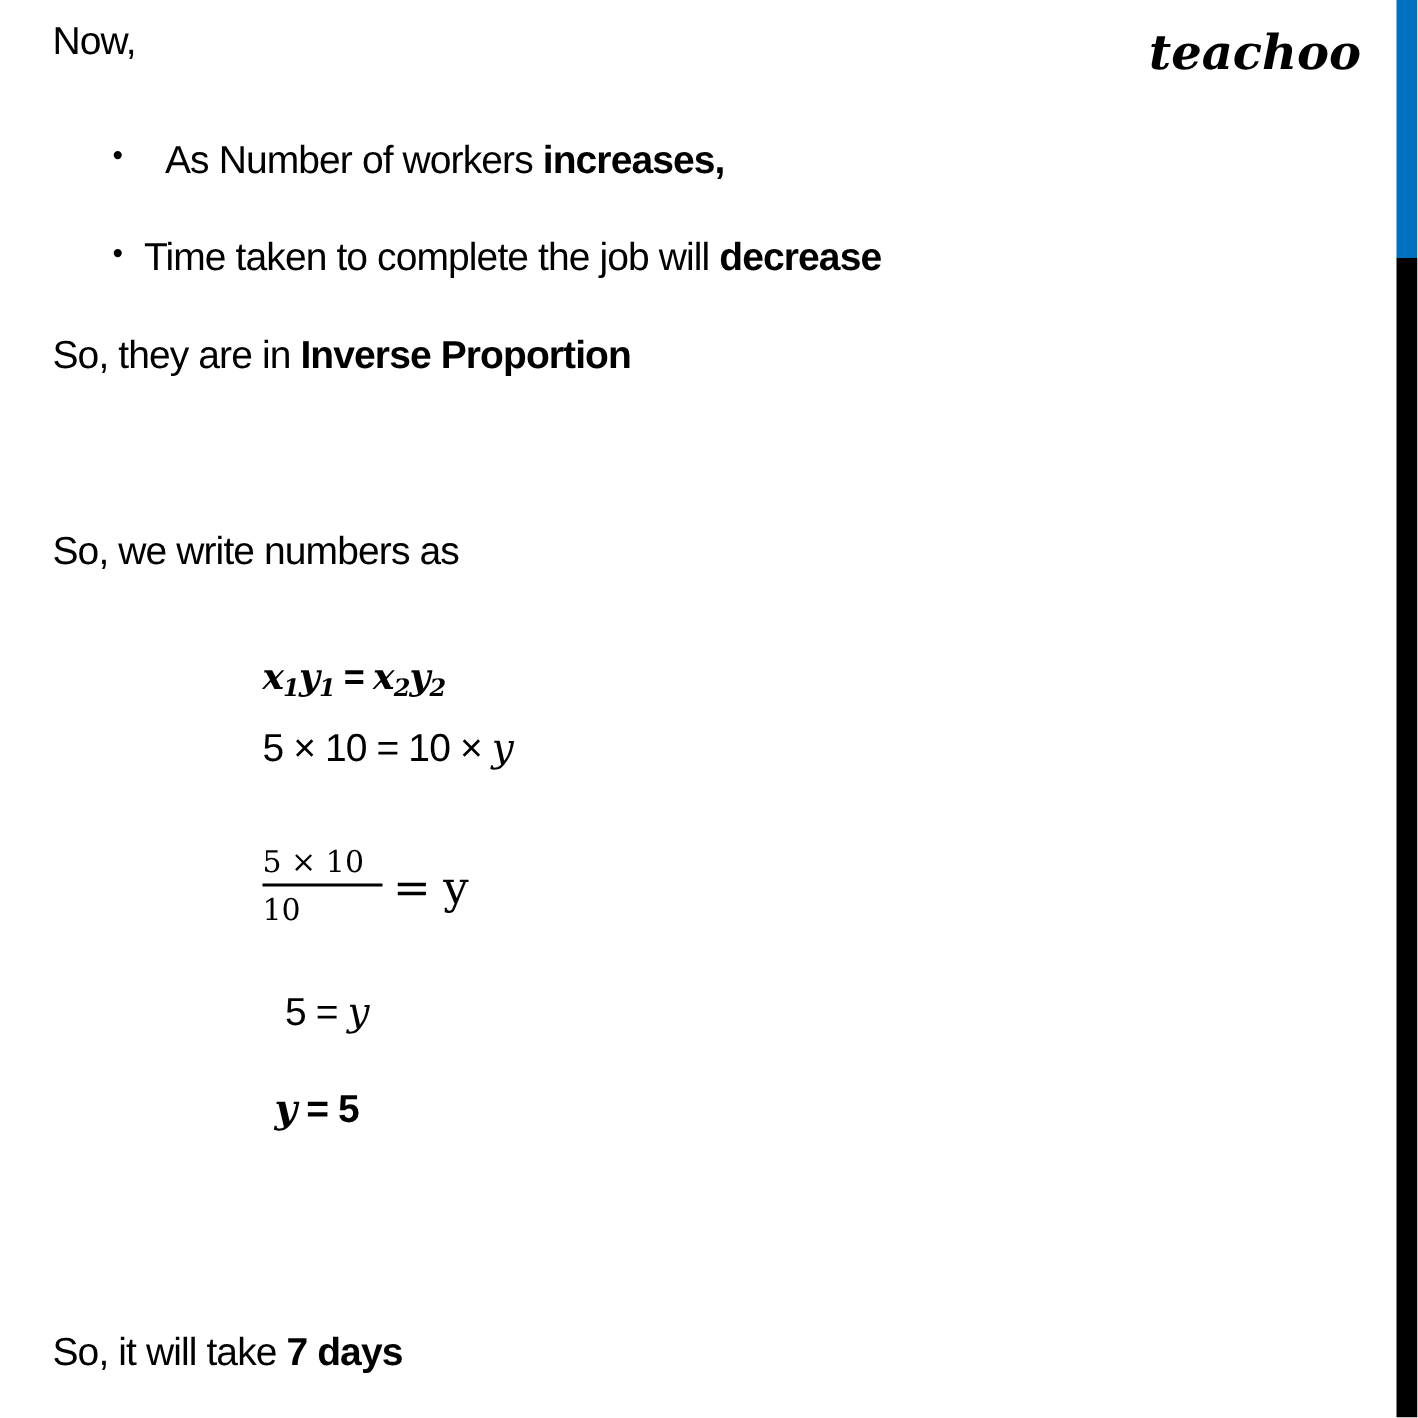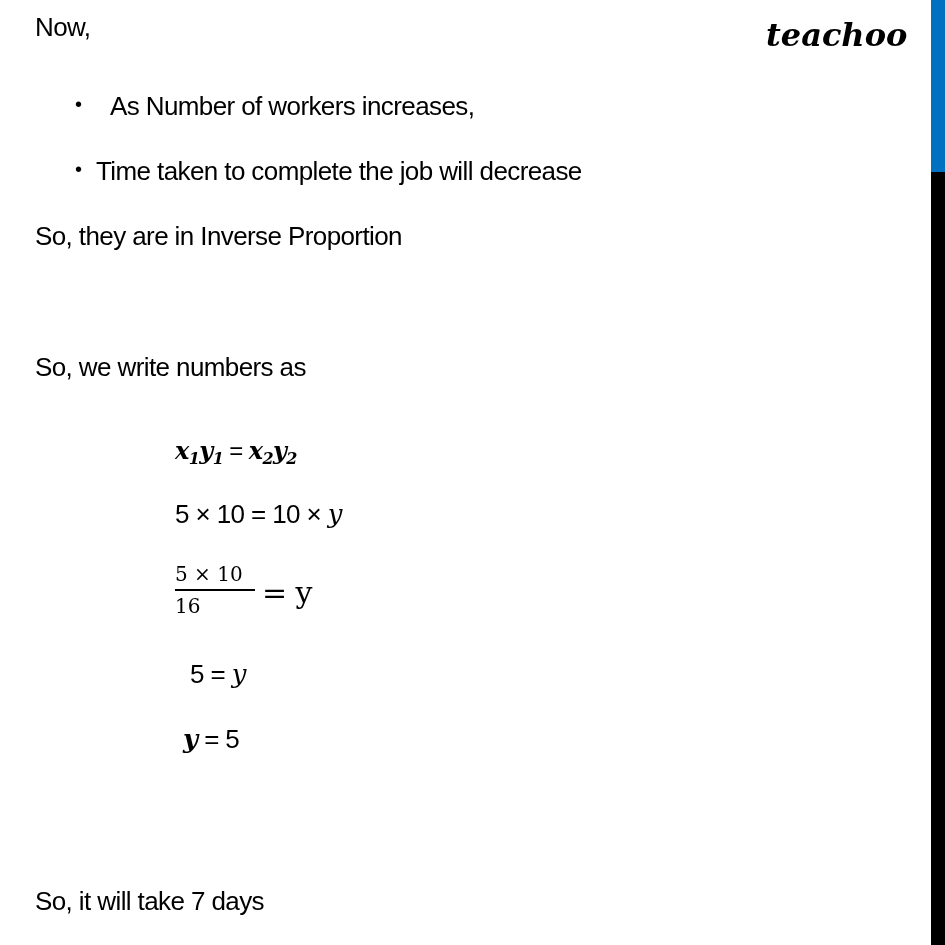--- a/index.html
+++ b/index.html
@@ -1,19 +1,19 @@
 <!DOCTYPE html>
 <html><head>
 <meta charset="utf-8">
 <style>
   html, body { margin:0; padding:0; }
   body { width:945px; height:945px; position:relative; background:#ffffff; overflow:hidden;
          font-family:"Liberation Sans", sans-serif; color:#000; }
   .t { position:absolute; font-size:26px; line-height:30px; white-space:nowrap; letter-spacing:-0.6px; }
-  b { font-weight:normal; }
+  b { font-weight:bold; }
   .bullet { position:absolute; font-size:20px; }
   .math { font-family:"DejaVu Serif", serif; font-style:italic; }
   .mathb { font-family:"DejaVu Serif", serif; font-style:italic; font-weight:bold; }
   sub { font-size:16px; vertical-align:-5px; }
   .logo { position:absolute; left:766px; top:16px; font-family:"DejaVu Serif", serif; font-style:italic; font-weight:bold; font-size:32px; letter-spacing:0px; }
   .bar-blue { position:absolute; left:931px; top:0; width:14px; height:172px; background:#0070C0; }
   .bar-black { position:absolute; left:931px; top:172px; width:14px; height:773px; background:#000; }
   .frac { position:absolute; left:175px; top:562px; width:80px; font-family:"DejaVu Serif", serif; font-size:20px; }
   .frac .num { display:block; line-height:24px; }
   .frac .line { display:block; height:2px; background:#000; margin:3px 0; }
@@ -36,26 +36,26 @@
 <div class="t" style="left:96px;top:156px;"><span>Time taken to complete the job will </span><b>decrease</b></div>
 
 <div class="t" style="left:35px;top:221px;"><span>So, they are in </span><b>Inverse Proportion</b></div>
 
 <div class="t" style="left:35px;top:352px;">So, we write numbers as</div>
 
 <div class="t" style="left:175px;top:436px;font-size:24px;">
   <span class="mathb">x</span><sub class="mathb">1</sub><span class="mathb">y</span><sub class="mathb">1</sub><b> = </b><span class="mathb">x</span><sub class="mathb">2</sub><span class="mathb">y</span><sub class="mathb">2</sub>
 </div>
 
-<div class="t" style="left:175px;top:483px;margin-top:16px;"><span>5 × 10 = 10 × </span><span class="math">y</span></div>
+<div class="t" style="left:175px;top:483px;"><span>5 × 10 = 10 × </span><span class="math">y</span></div>
 
 <div class="frac">
   <span class="num">5 × 10</span>
   <span class="line"></span>
-  <span class="den">16</span>
+  <span class="den">10</span>
 </div>
 <div class="t math" style="left:262px;top:578px;font-size:30px;font-style:normal;">= y</div>
 
 <div class="t" style="left:190px;top:659px;"><span>5 = </span><span class="math">y</span></div>
 
 <div class="t" style="left:183px;top:724px;"><span class="mathb">y</span><b> = 5</b></div>
 
 <div class="t" style="left:35px;top:886px;"><span>So, it will take </span><b>7 days</b></div>
 
 </body></html>

